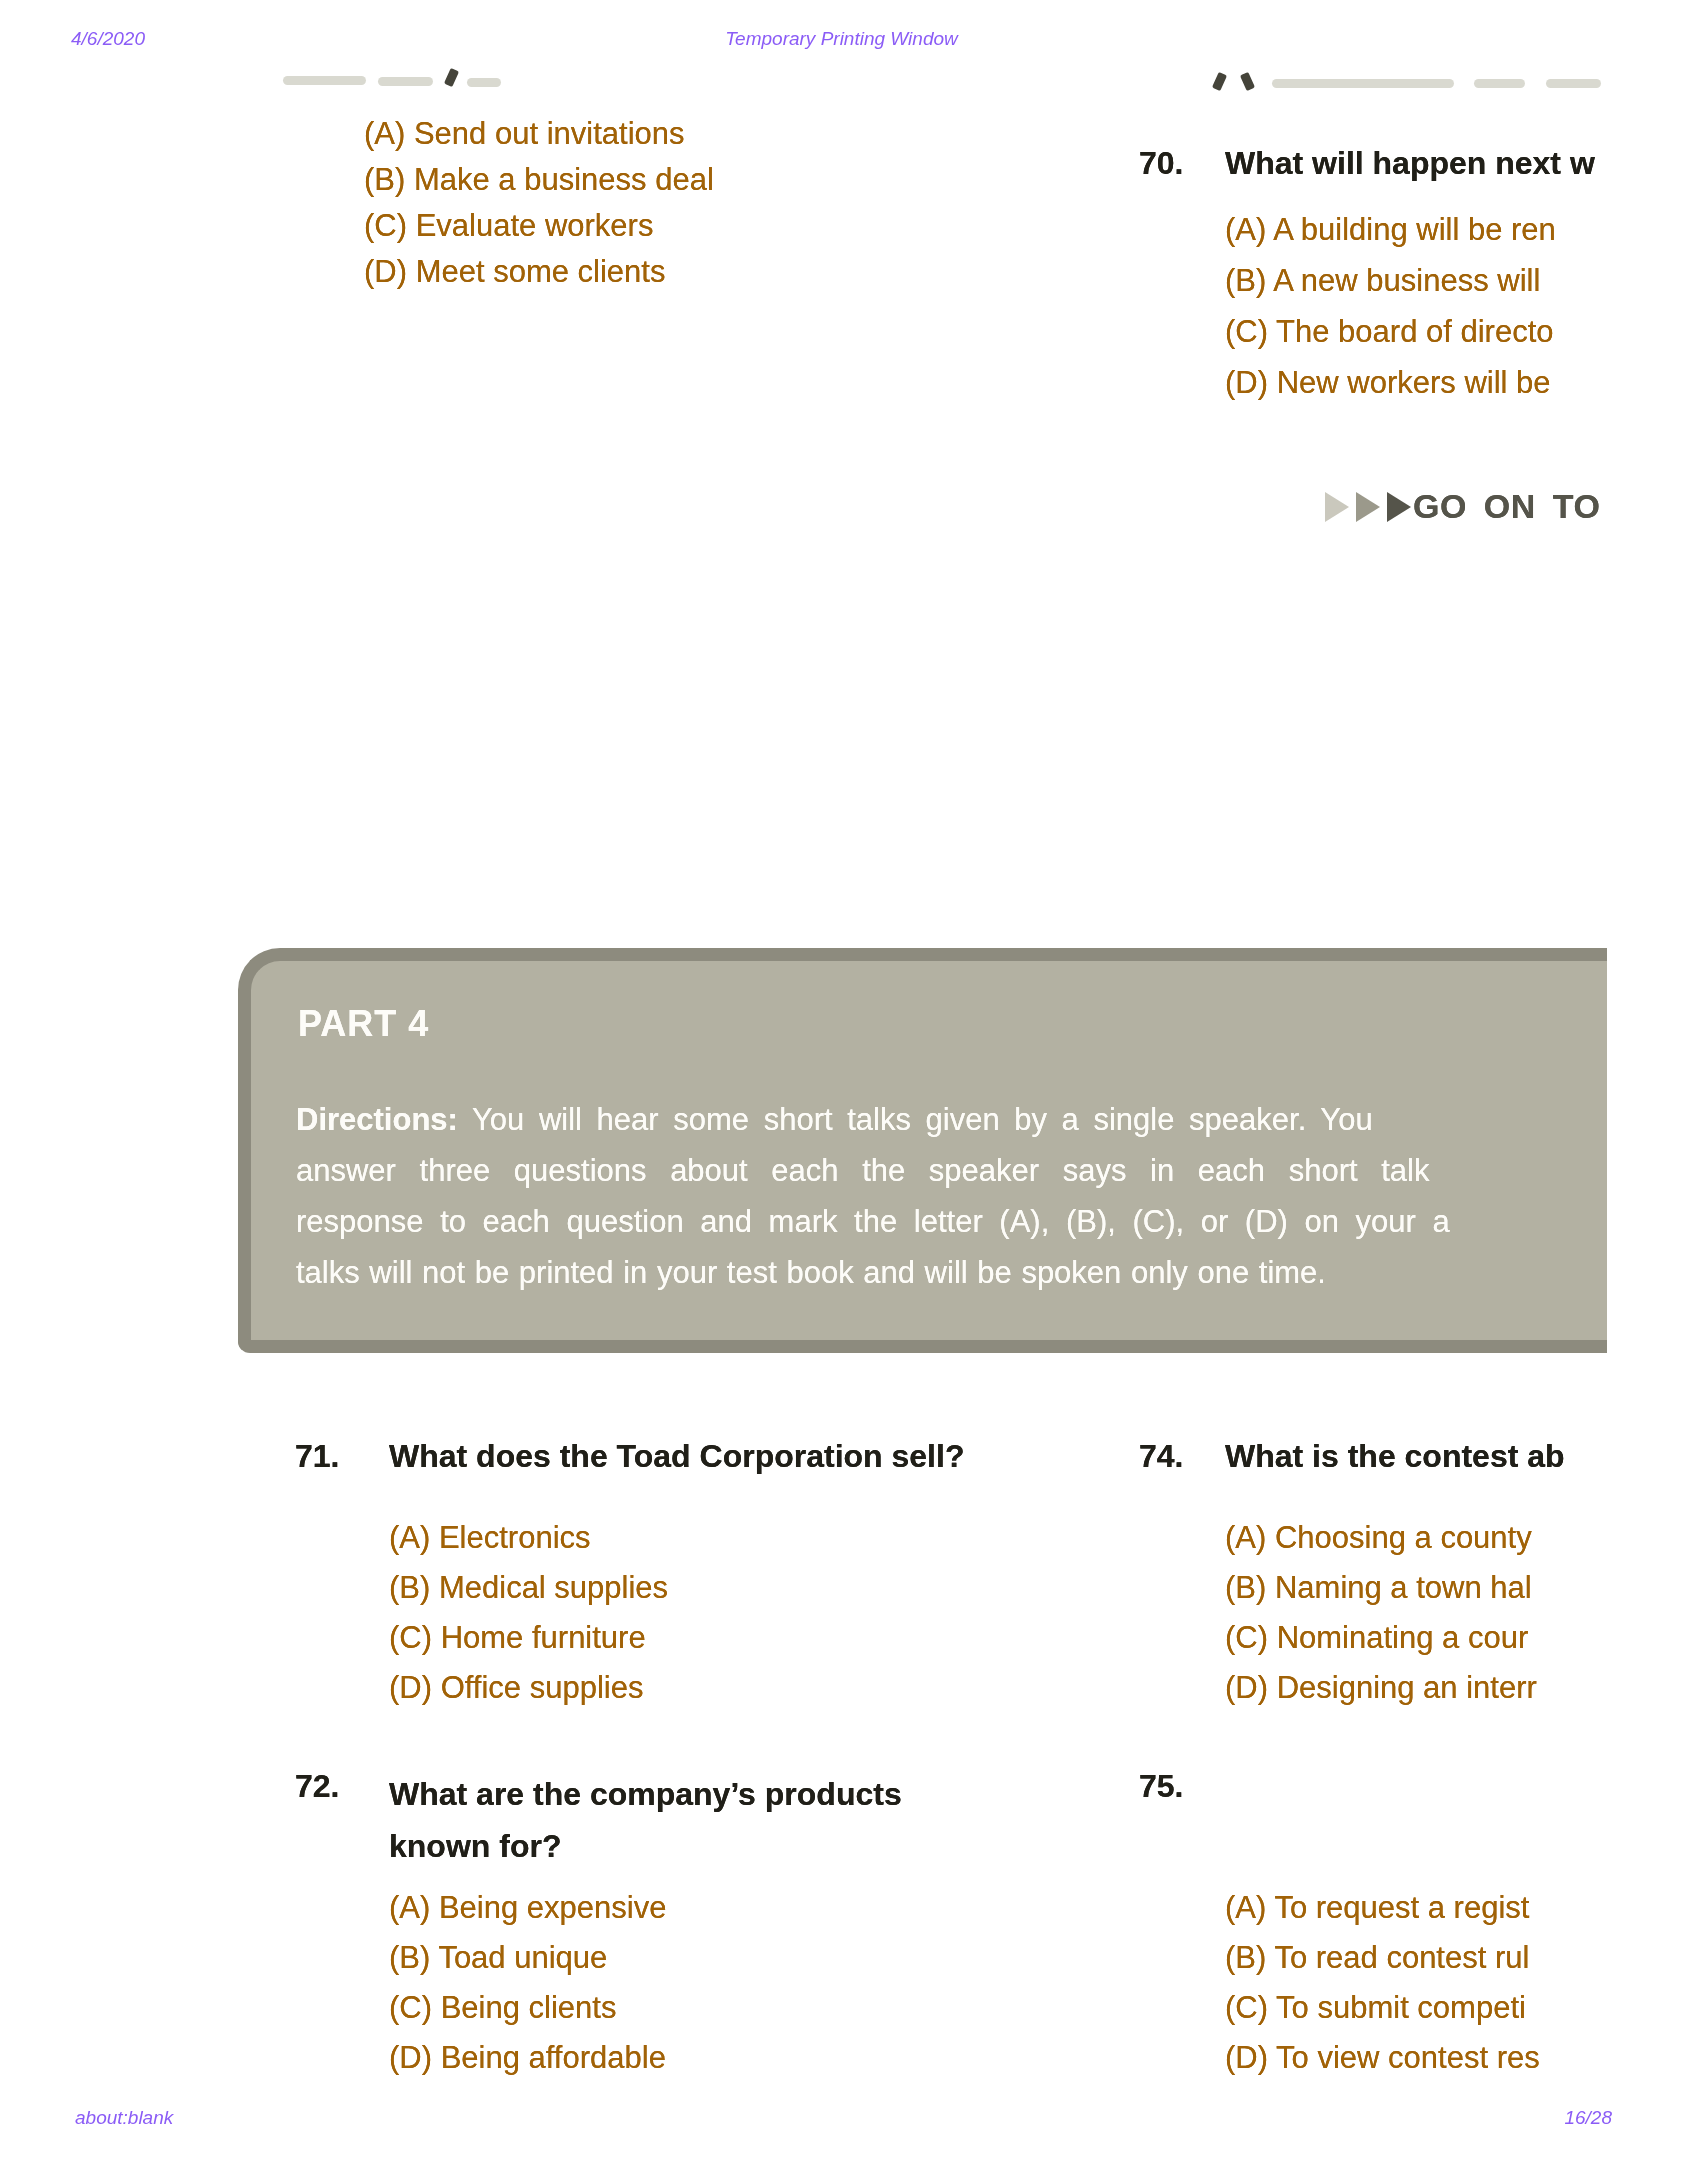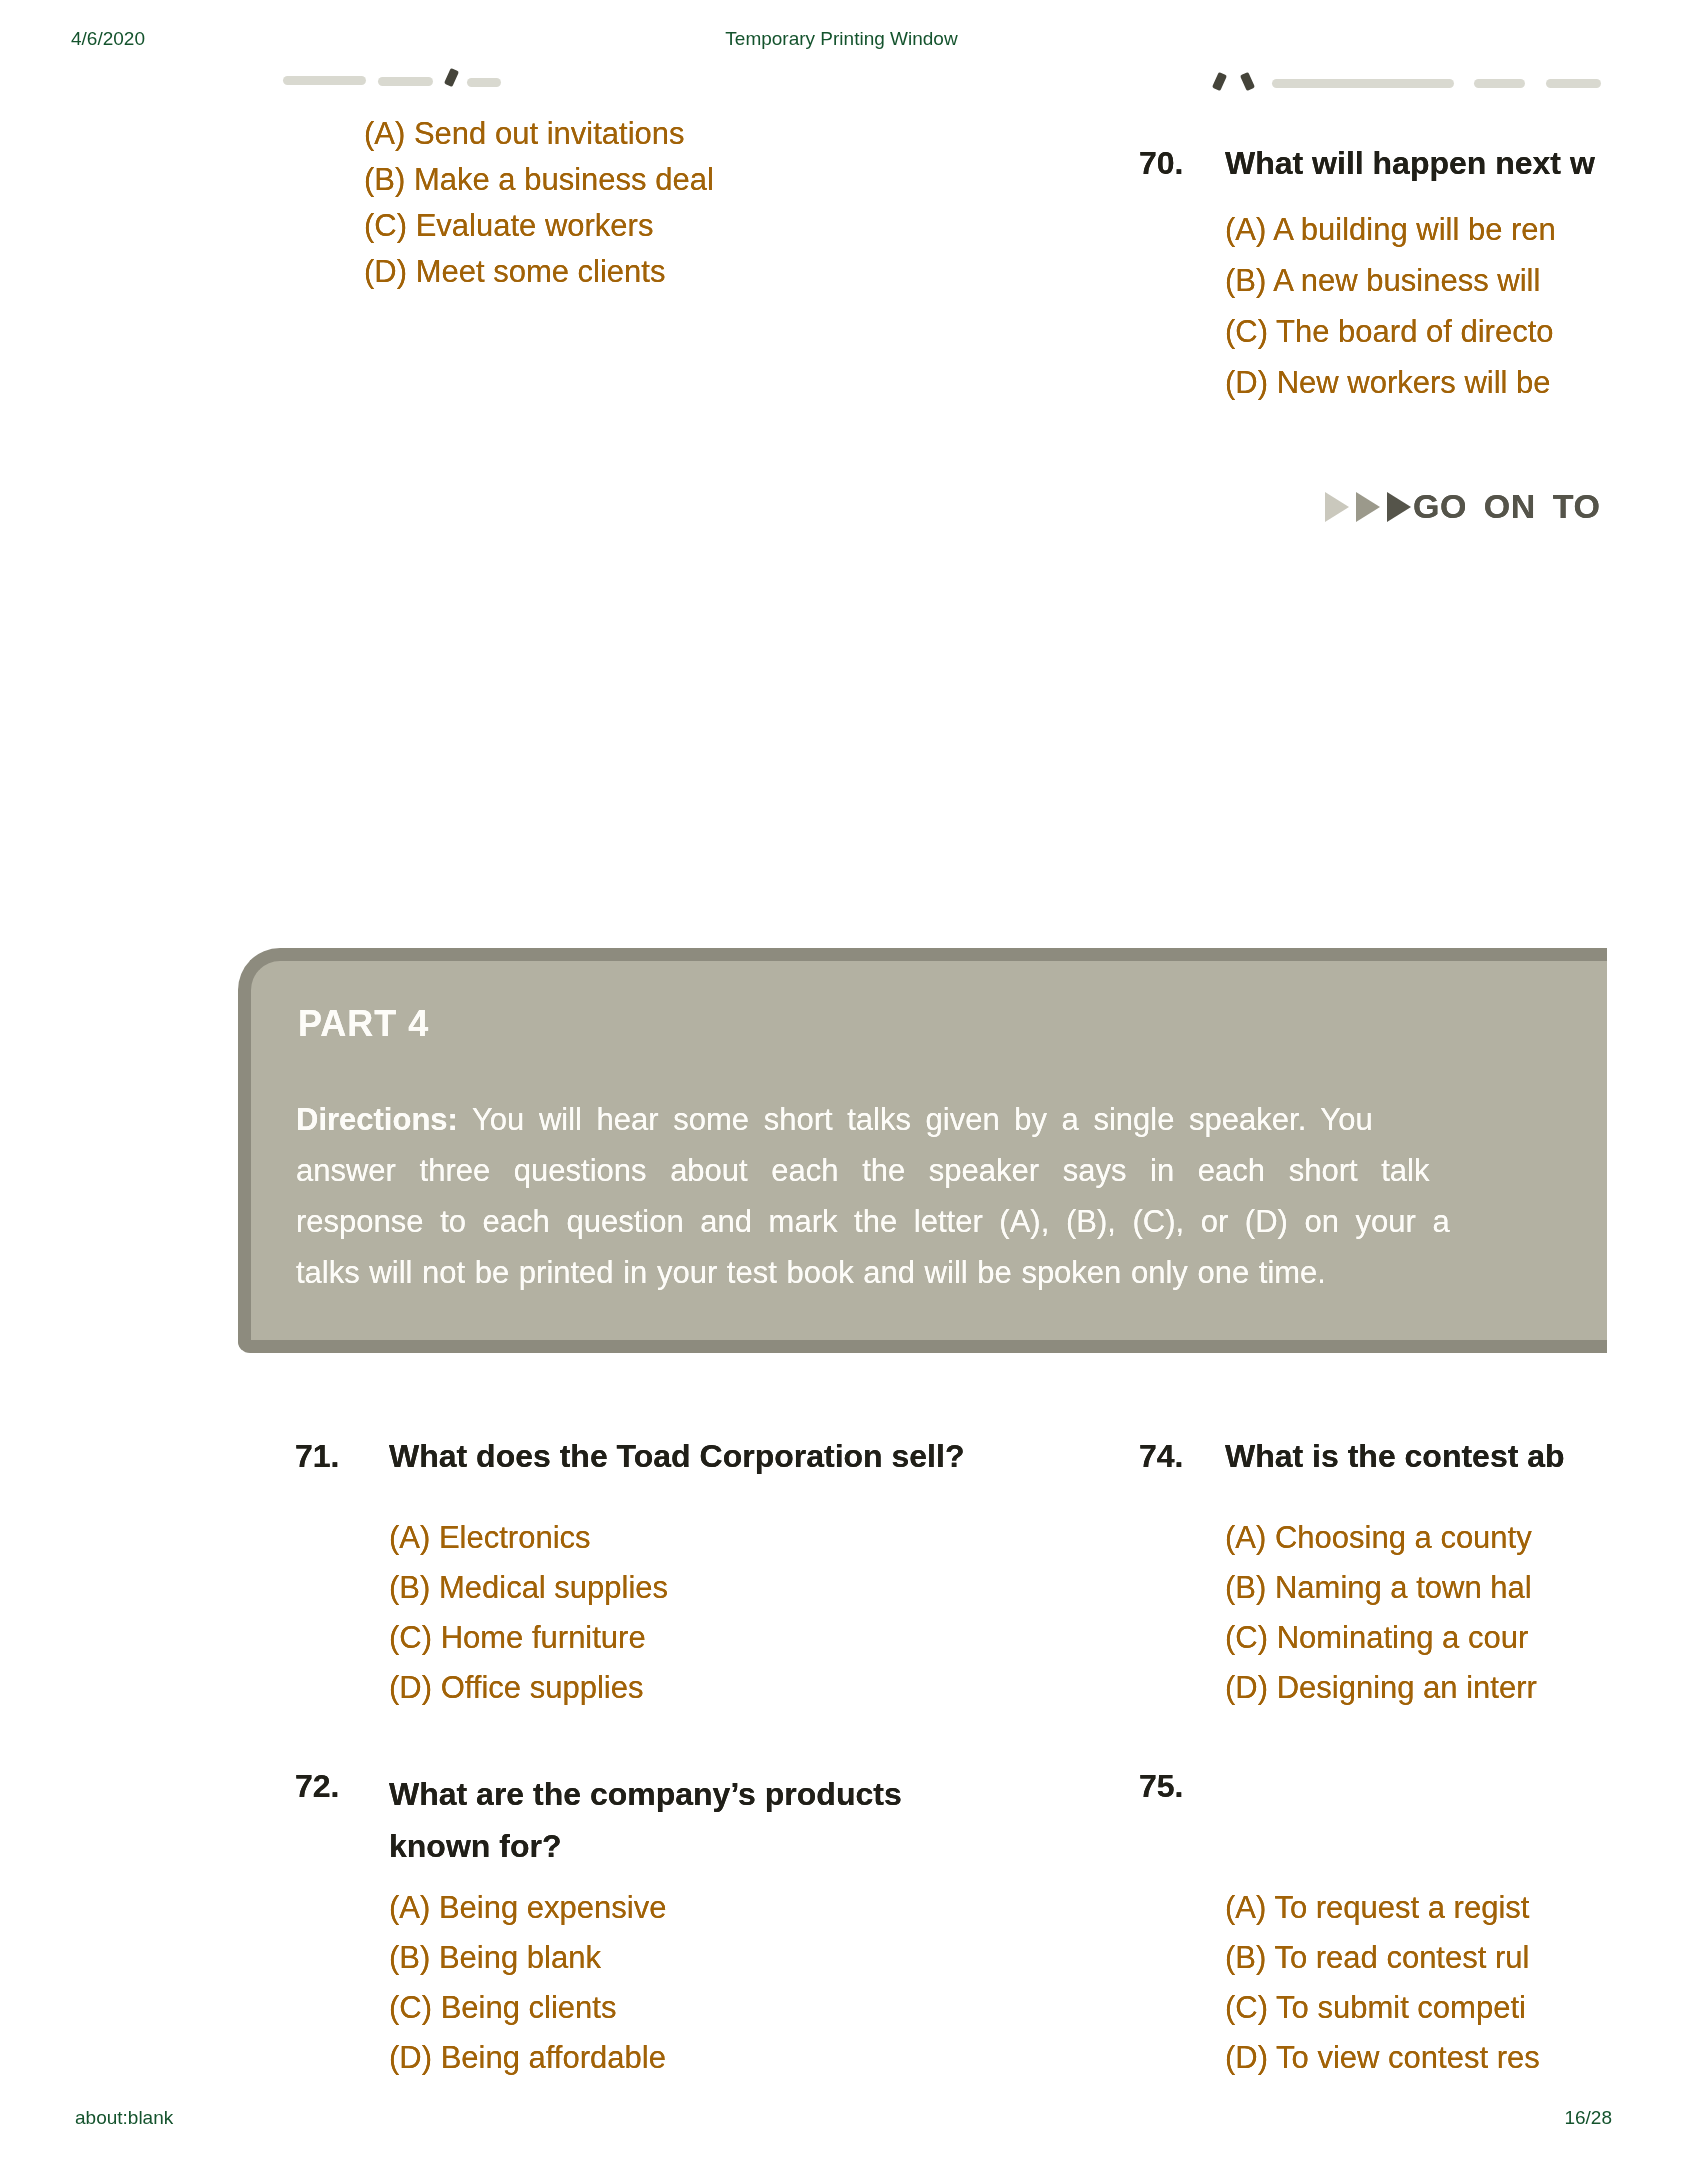--- a/index.html
+++ b/index.html
@@ -3,21 +3,21 @@
 <meta charset="utf-8">
 <style>
   * { margin:0; padding:0; box-sizing:border-box; }
   html,body { width:1683px; height:2178px; }
   body {
     position:relative; overflow:hidden; background:#ffffff;
     font-family:"Liberation Sans", sans-serif; color:#111;
   }
 
   
-  .meta { position:absolute; font-size:19px; color:#14532d; white-space:nowrap; }
+  .meta { position:absolute; font-size:19px; color:#8b5cf6; white-space:nowrap;font-style:italic; }
   .hdr-title { left:0; right:0; text-align:center; }
   .qnum {
     position:absolute; font-size:32px; font-weight:bold; color:#201f18;
     white-space:nowrap; text-shadow:0 0 0.5px currentColor;
   }
   .stem {
     position:absolute; font-size:32px; font-weight:bold; color:#201f18;
     white-space:nowrap; overflow:hidden; text-shadow:0 0 0.5px currentColor;
   }
   .stem2 { line-height:52px; }
@@ -147,21 +147,21 @@
     <div class="opt">(D) Designing an interr</div>
   </div>
 
   <div class="qnum" style="left:295px; top:1768px;">72.</div>
   <div class="stem stem2" style="left:389px; top:1768px; width:693px;">
     <div>What are the company’s products</div>
     <div>known for?</div>
   </div>
   <div class="opts" style="left:389px; top:1883px; line-height:50px; width:515px;">
     <div class="opt">(A) Being expensive</div>
-    <div class="opt">(B) Being blank</div>
+    <div class="opt">(B) Toad unique</div>
     <div class="opt">(C) Being clients</div>
     <div class="opt">(D) Being affordable</div>
   </div>
 
   <div class="qnum" style="left:1139px; top:1768px;">75.</div>
   <div class="opts" style="left:1225px; top:1883px; line-height:50px; width:382px;">
     <div class="opt">(A) To request a regist</div>
     <div class="opt">(B) To read contest rul</div>
     <div class="opt">(C) To submit competi</div>
     <div class="opt">(D) To view contest res</div>

